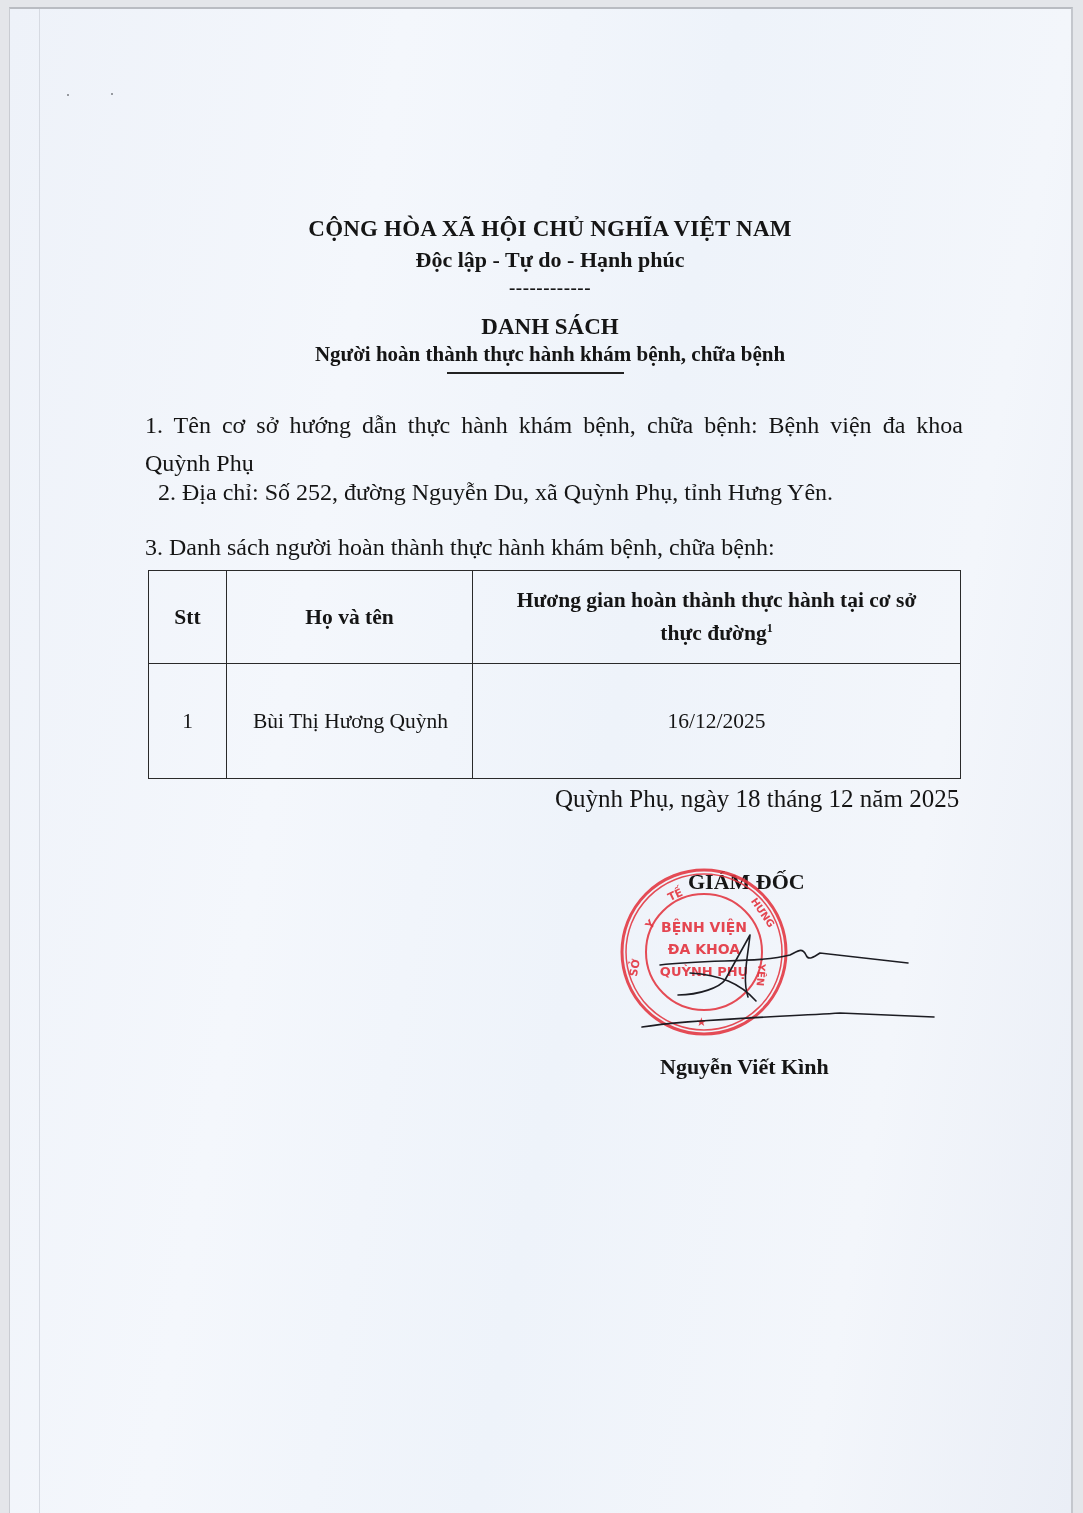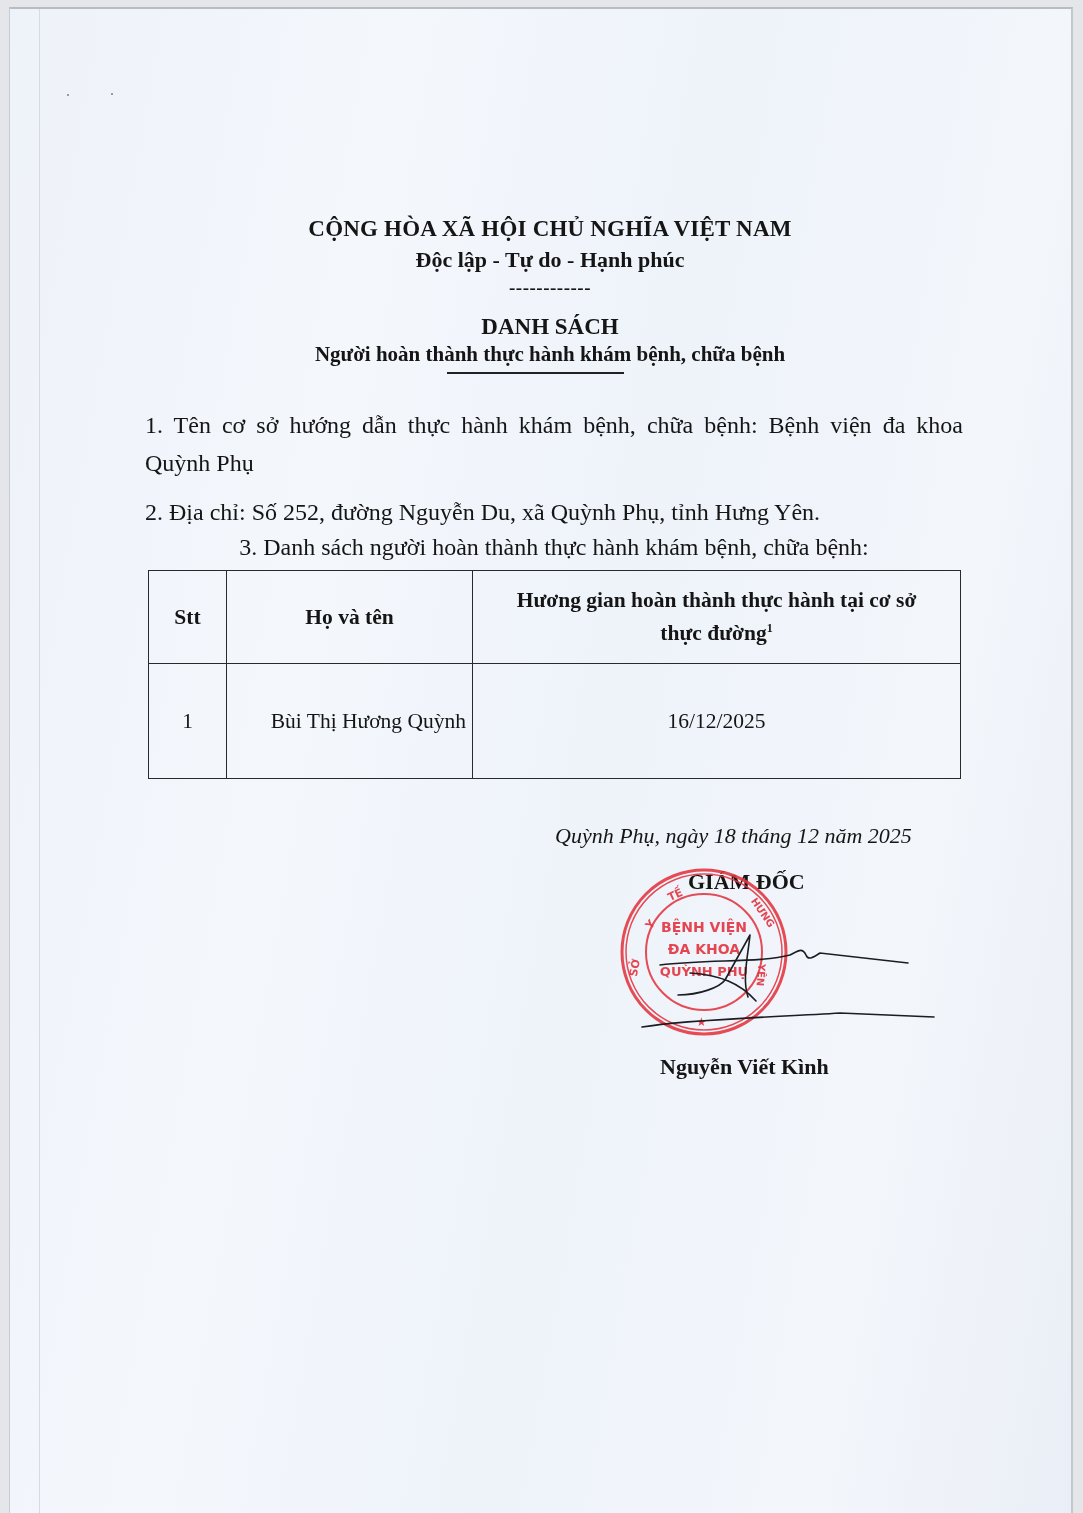--- a/index.html
+++ b/index.html
@@ -22,32 +22,32 @@
   .center { position:absolute; left:0; width:1100px; text-align:center; }
   .nation { top:216px; font-size:23px; font-weight:bold; letter-spacing:0.2px; }
   .motto  { top:247px; font-size:22px; font-weight:bold; }
   .dash   { top:277px; font-size:19px; font-weight:bold; letter-spacing:0.5px; }
   .title  { top:314px; font-size:23px; font-weight:bold; }
   .subtitle { top:342px; font-size:21px; font-weight:bold; }
   .underline { position:absolute; left:447px; top:372px; width:177px; height:2px; background:#222; }
   .para { position:absolute; left:145px; width:818px; font-size:24px; line-height:38px; }
   .p1 { top:406px; text-align:justify; text-align-last:justify; }
   .p1b { top:444px; }
-  .p2 { top:493px; }
-  .p3 { top:528px;text-align:center; }
+  .p2 { top:473px;margin-left:13px; }
+  .p3 { top:528px; }
   table.list {
     position:absolute; left:148px; top:570px; width:813px; height:209px;
     border-collapse:collapse; font-size:21.5px;
   }
   table.list th, table.list td { border:1.5px solid #2a2a2a; text-align:center; vertical-align:middle; padding:0 6px; }
   table.list th { font-weight:bold; height:92px; line-height:33px; }
   table.list td { height:112px; }
-  table.list td.name { text-align:right; padding-left:8px; }
+  table.list td.name { text-align:center; padding-left:8px; }
   sup { font-size:12px; vertical-align:super; line-height:0; }
-  .place-date { position:absolute; left:555px; top:823px; font-size:22px; font-style:italic; }
+  .place-date { position:absolute; left:555px; top:785px; font-size:25px; }
   .role { position:absolute; left:688px; top:869px; font-size:22px; font-weight:bold;text-align:center; }
   .signer { position:absolute; left:660px; top:1032px; font-size:22px; font-weight:bold;margin-top:22px; }
   .stamp { position:absolute; left:618px; top:866px; width:172px; height:172px; }
   .signature { position:absolute; left:630px; top:925px; width:310px; height:110px; }
 </style>
 </head>
 <body>
 
 <div class="page">
   <div class="binding-line"></div>

